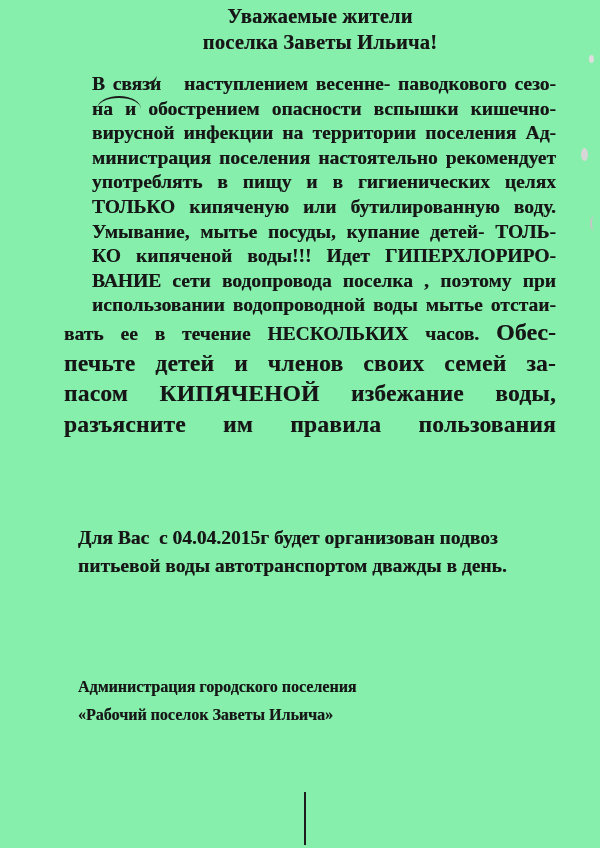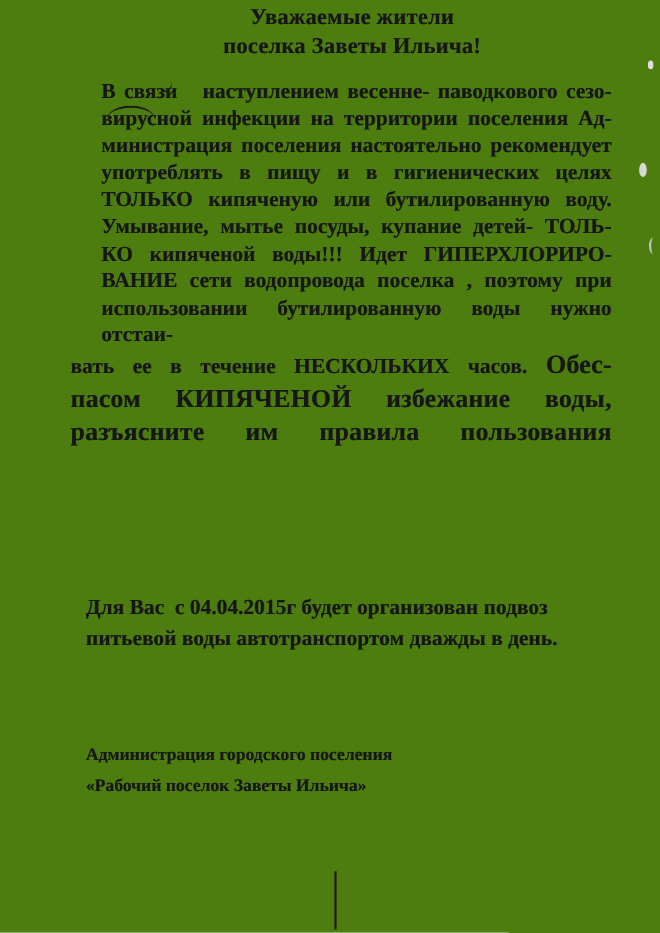--- a/index.html
+++ b/index.html
@@ -1,20 +1,20 @@
 <!DOCTYPE html>
 <html><head>
 <meta charset="utf-8">
 <style>
   html, body { margin: 0; padding: 0; background: #ffffff; }
   .page {
     position: relative;
     width: 600px;
     height: 848px;
-    background: #4d7c0f;
+    background: #86efac;
     overflow: hidden;
     font-family: "Liberation Serif", "DejaVu Serif", serif;
     font-weight: 700;
     color: #161616;
     text-shadow: 0.35px 0 0 rgba(20,20,20,0.55);
   }
 
   
   .title {
     position: absolute;
@@ -41,21 +41,21 @@
   }
   .ln.s { font-size: 19.5px; line-height: 24.6px; margin-left: 28px; }
   .ln.m { font-size: 19.5px; line-height: 29px; }
   .ln.m .big-frag { font-size: 24px; }
   .ln.b { font-size: 23.5px; line-height: 30.5px; letter-spacing: 0.2px; }
   .ln.last { text-align-last: left; }
 
   
   .delivery {
     position: absolute;
-    top: 539px;
+    top: 524px;
     left: 78px;
     width: 484px;
     font-size: 19.5px;
     line-height: 27.5px;
   }
   .schedule {
     position: absolute;
     top: 604px;
     left: 78px;
     width: 484px;
@@ -132,31 +132,33 @@
 
 <div class="page">
 
   <div class="title">
     <div>Уважаемые жители</div>
     <div>поселка Заветы Ильича!</div>
   </div>
 
   <div class="para">
     <div class="ln s">В связи&nbsp;&nbsp; наступлением весенне- паводкового сезо-</div>
+    <div class="ln s">на и обострением опасности вспышки кишечно-</div>
     <div class="ln s">вирусной инфекции на территории поселения Ад-</div>
     <div class="ln s">министрация поселения настоятельно рекомендует</div>
     <div class="ln s">употреблять в пищу и в гигиенических целях</div>
     <div class="ln s">ТОЛЬКО кипяченую или бутилированную воду.</div>
     <div class="ln s">Умывание, мытье посуды, купание детей- ТОЛЬ-</div>
     <div class="ln s">КО кипяченой воды!!! Идет ГИПЕРХЛОРИРО-</div>
     <div class="ln s">ВАНИЕ сети водопровода поселка , поэтому при</div>
-    <div class="ln s">использовании бутилированную воды нужно отстаи-</div>
+    <div class="ln s">использовании водопроводной воды мытье отстаи-</div>
     <div class="ln m">
       <span>вать ее в течение НЕСКОЛЬКИХ часов. </span><span class="big-frag">Обес-</span>
     </div>
+    <div class="ln b">печьте детей и членов своих семей за-</div>
     <div class="ln b">пасом КИПЯЧЕНОЙ избежание воды,</div>
     <div class="ln b">разъясните им правила пользования</div>
   </div>
 
   <div class="delivery">
     <div>Для Вас&nbsp; с 04.04.2015г будет организован подвоз</div>
     <div>питьевой воды автотранспортом дважды в день.</div>
   </div>
 
 

